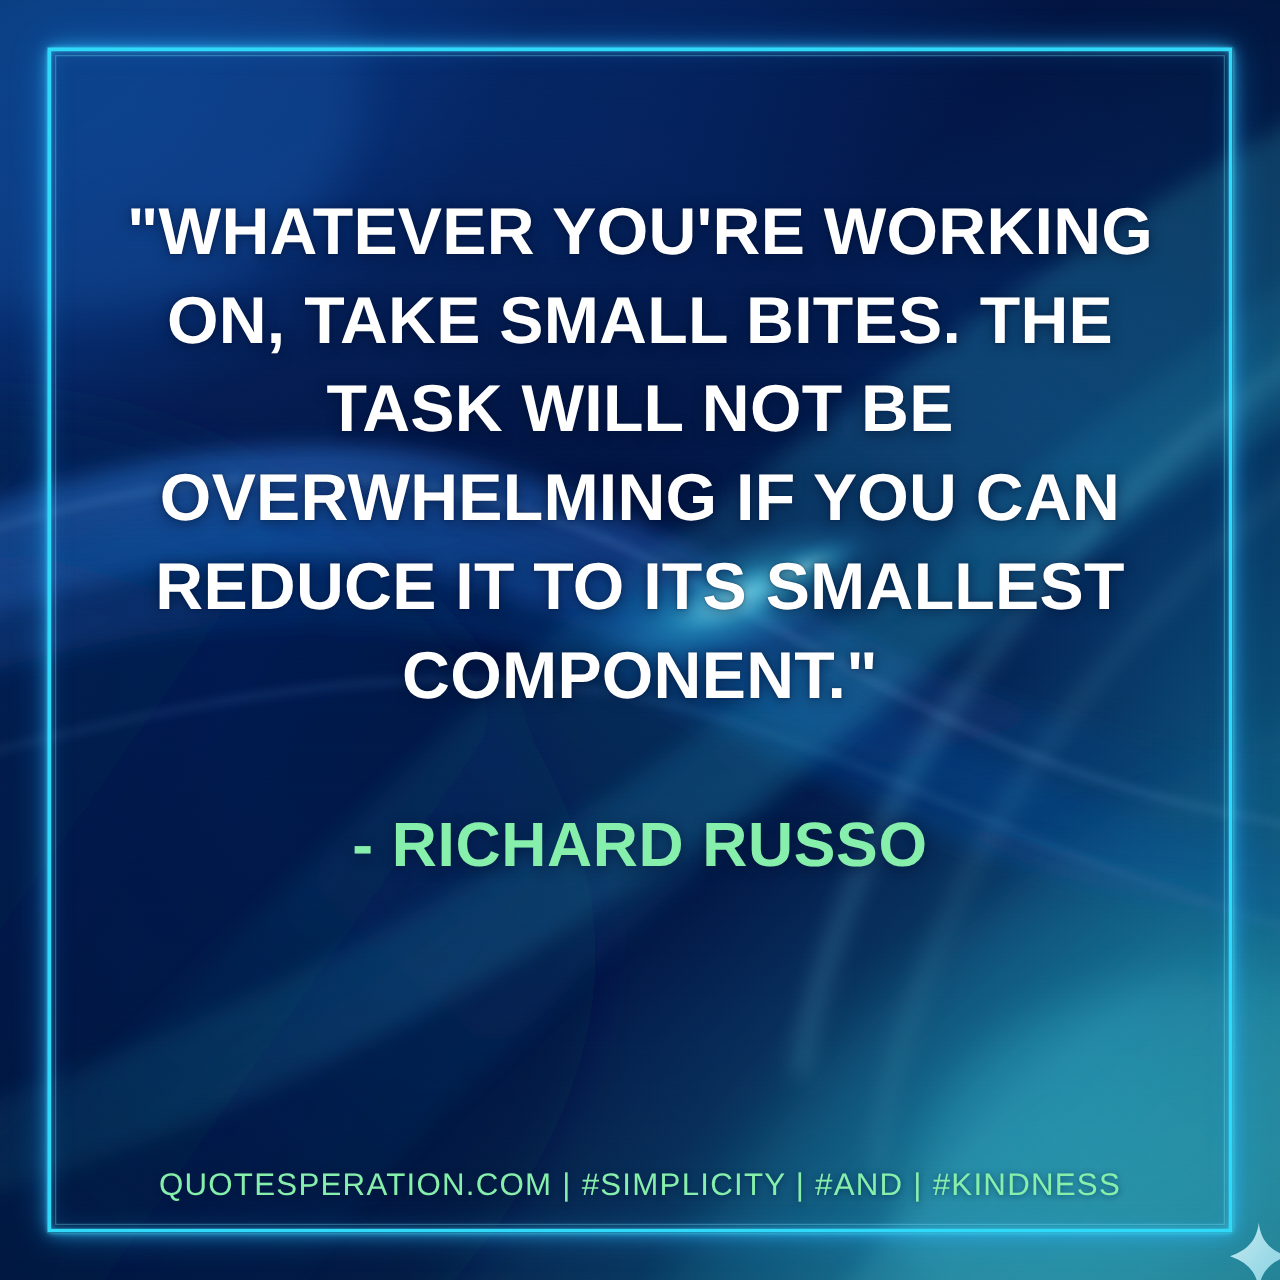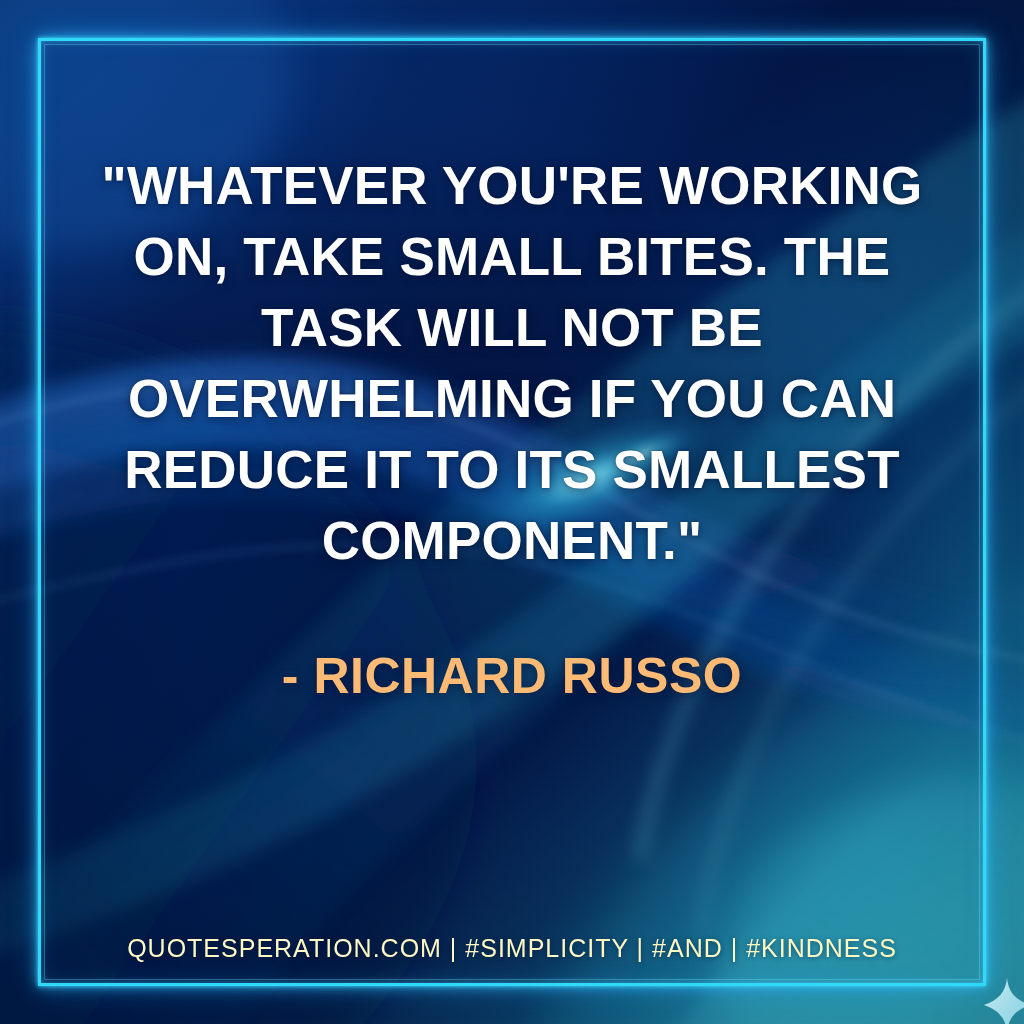--- a/index.html
+++ b/index.html
@@ -101,40 +101,40 @@
     color: #ffffff;
     font-size: 53px;
     font-weight: 700;
     line-height: 71px;
     letter-spacing: 0.2px;
     text-shadow: 0 2px 10px rgba(0,15,45,0.55), 0 0 2px rgba(0,20,60,0.5);
     font-family: "Liberation Sans", sans-serif;
   }
   .attribution {
     margin: 70px 0 0 0;
-    color: #fdba74;
+    color: #86efac;
     font-size: 50px;
     font-weight: 700;
     letter-spacing: 0.5px;
     line-height: 60px;
     text-shadow: 0 2px 10px rgba(0,15,45,0.55);
     font-family: "Liberation Sans", sans-serif;
   }
 
   
   .footer {
     position: absolute;
     left: 0;
     right: 0;
     bottom: 23px;
     text-align: center;
   }
   .footer-text {
     display: inline-block;
-    color: #fef9c3;
+    color: #86efac;
     font-size: 25px;
     font-weight: 400;
     letter-spacing: 1.0px;
     font-family: "Liberation Sans", sans-serif;
     text-shadow: 0 1px 5px rgba(0,20,50,0.5);
     white-space: nowrap;
     margin-top: 15px;
   }
 
   

